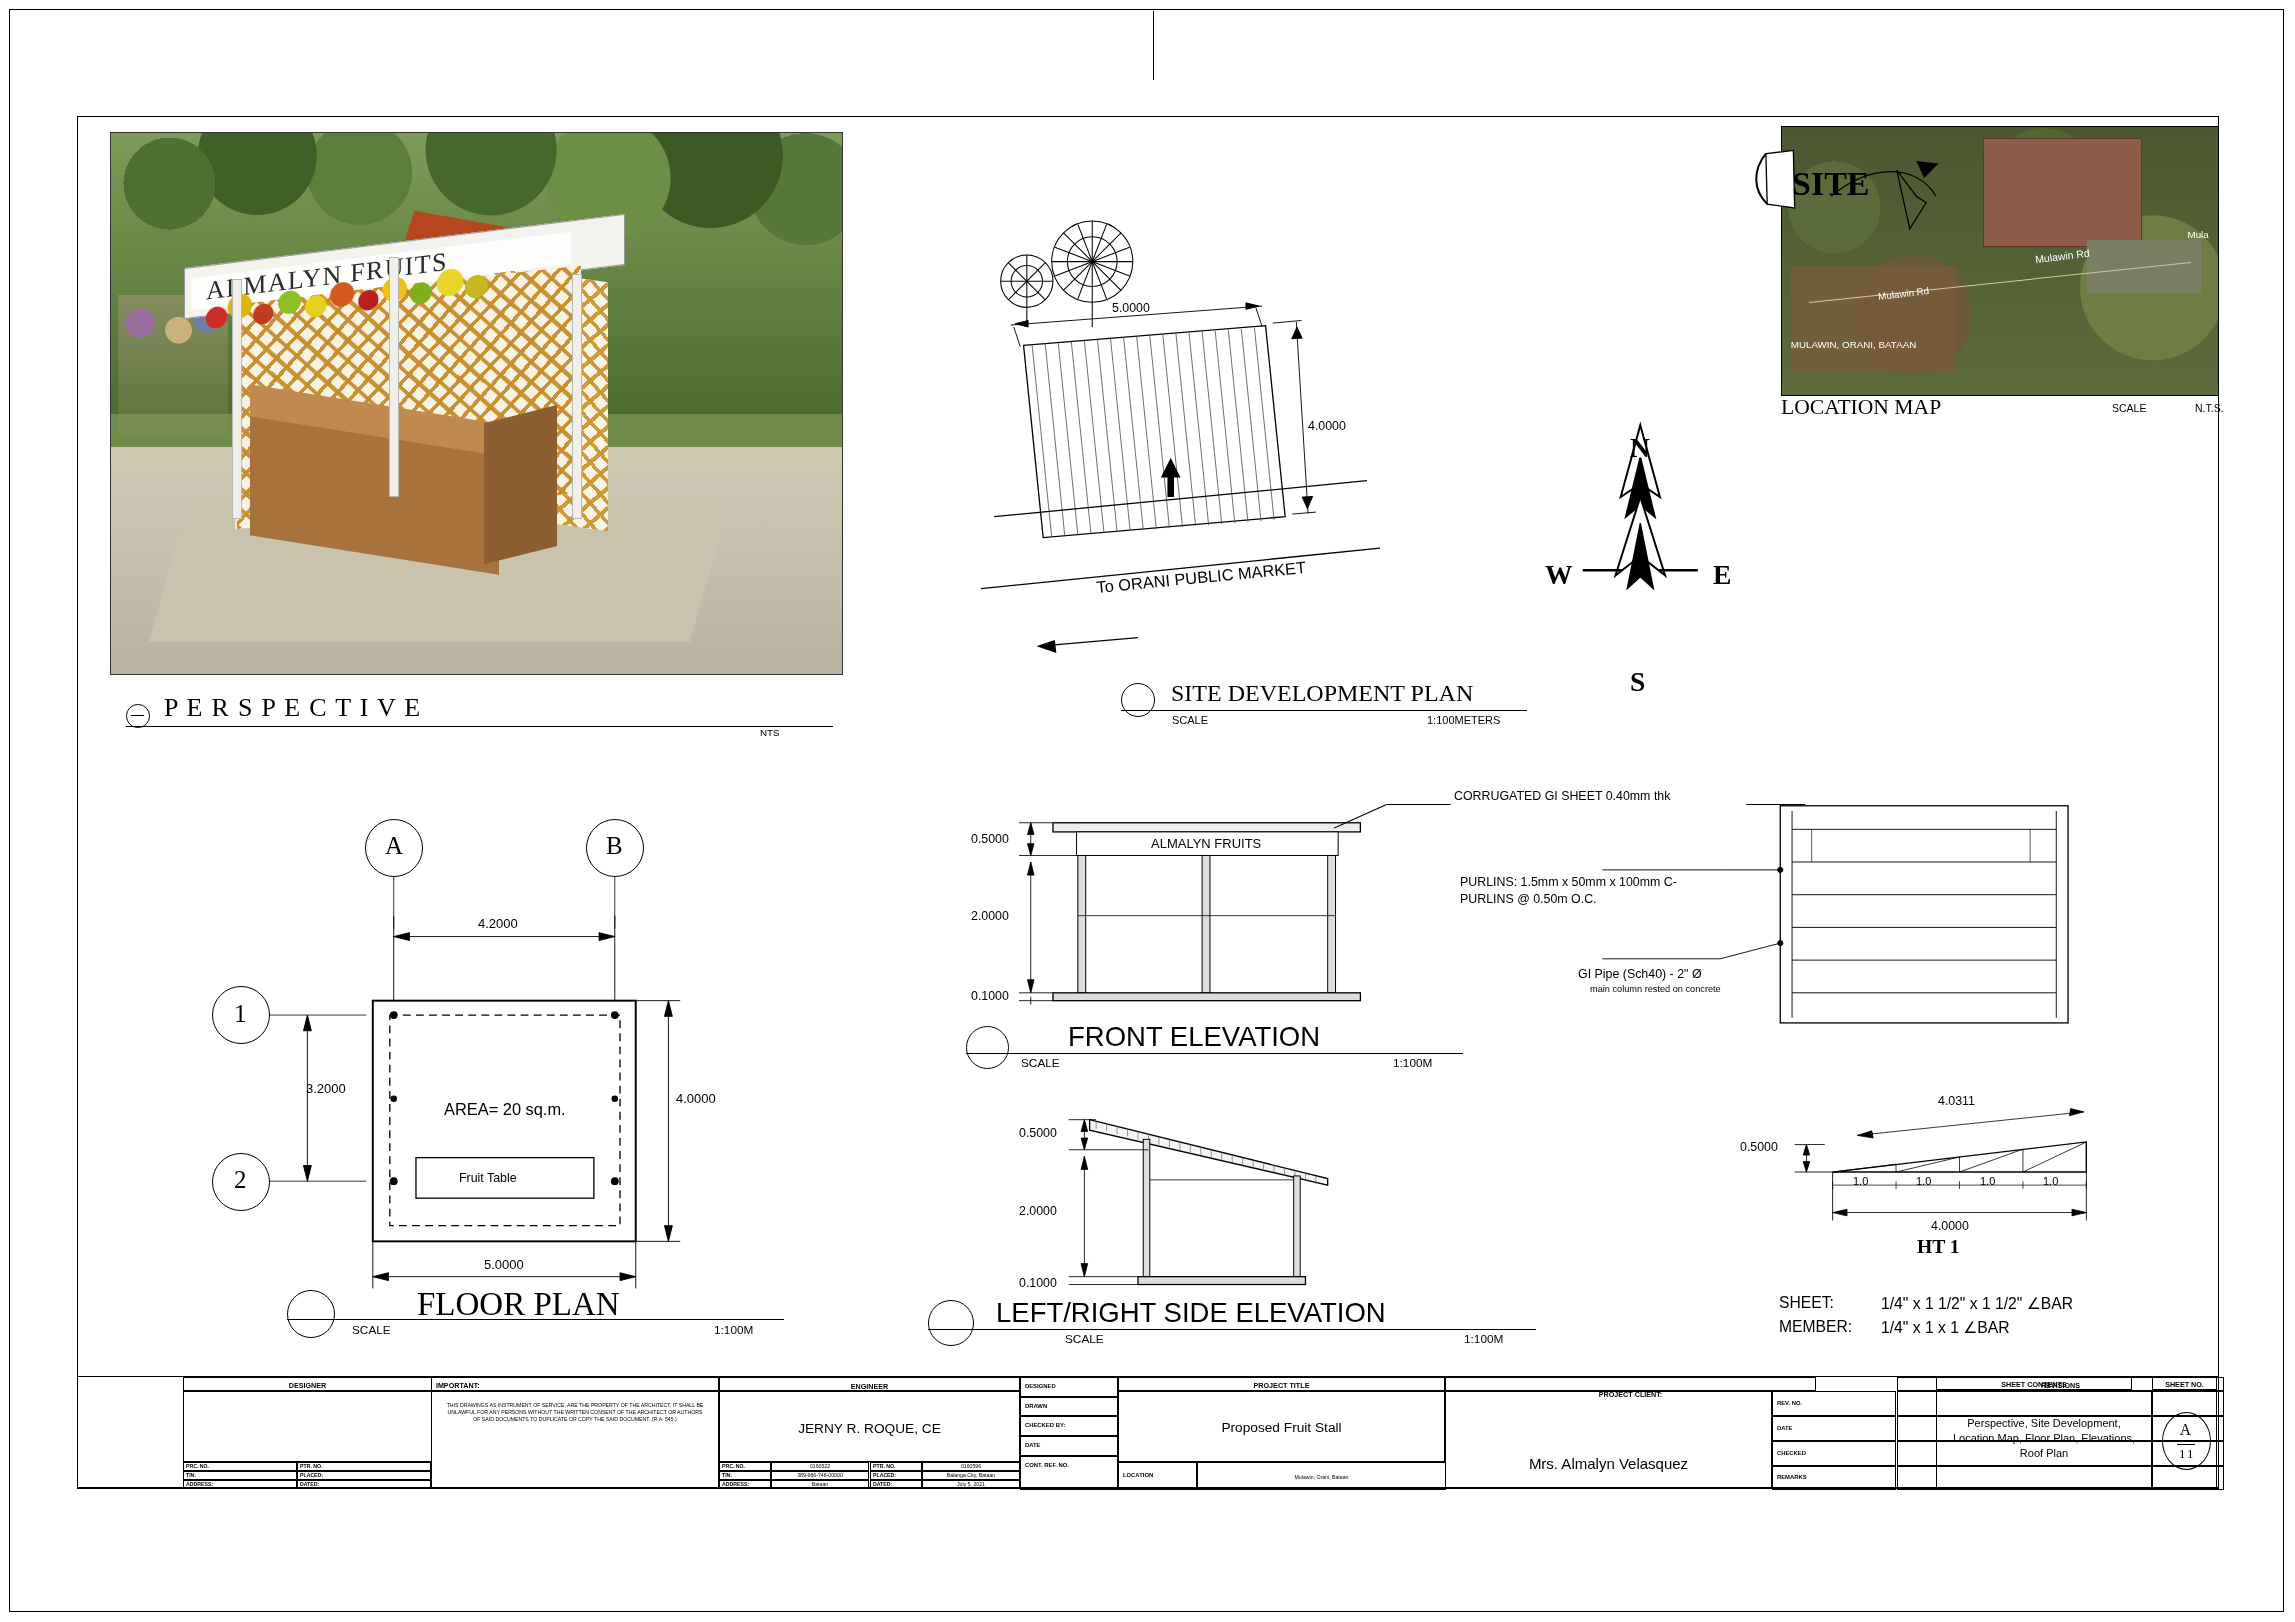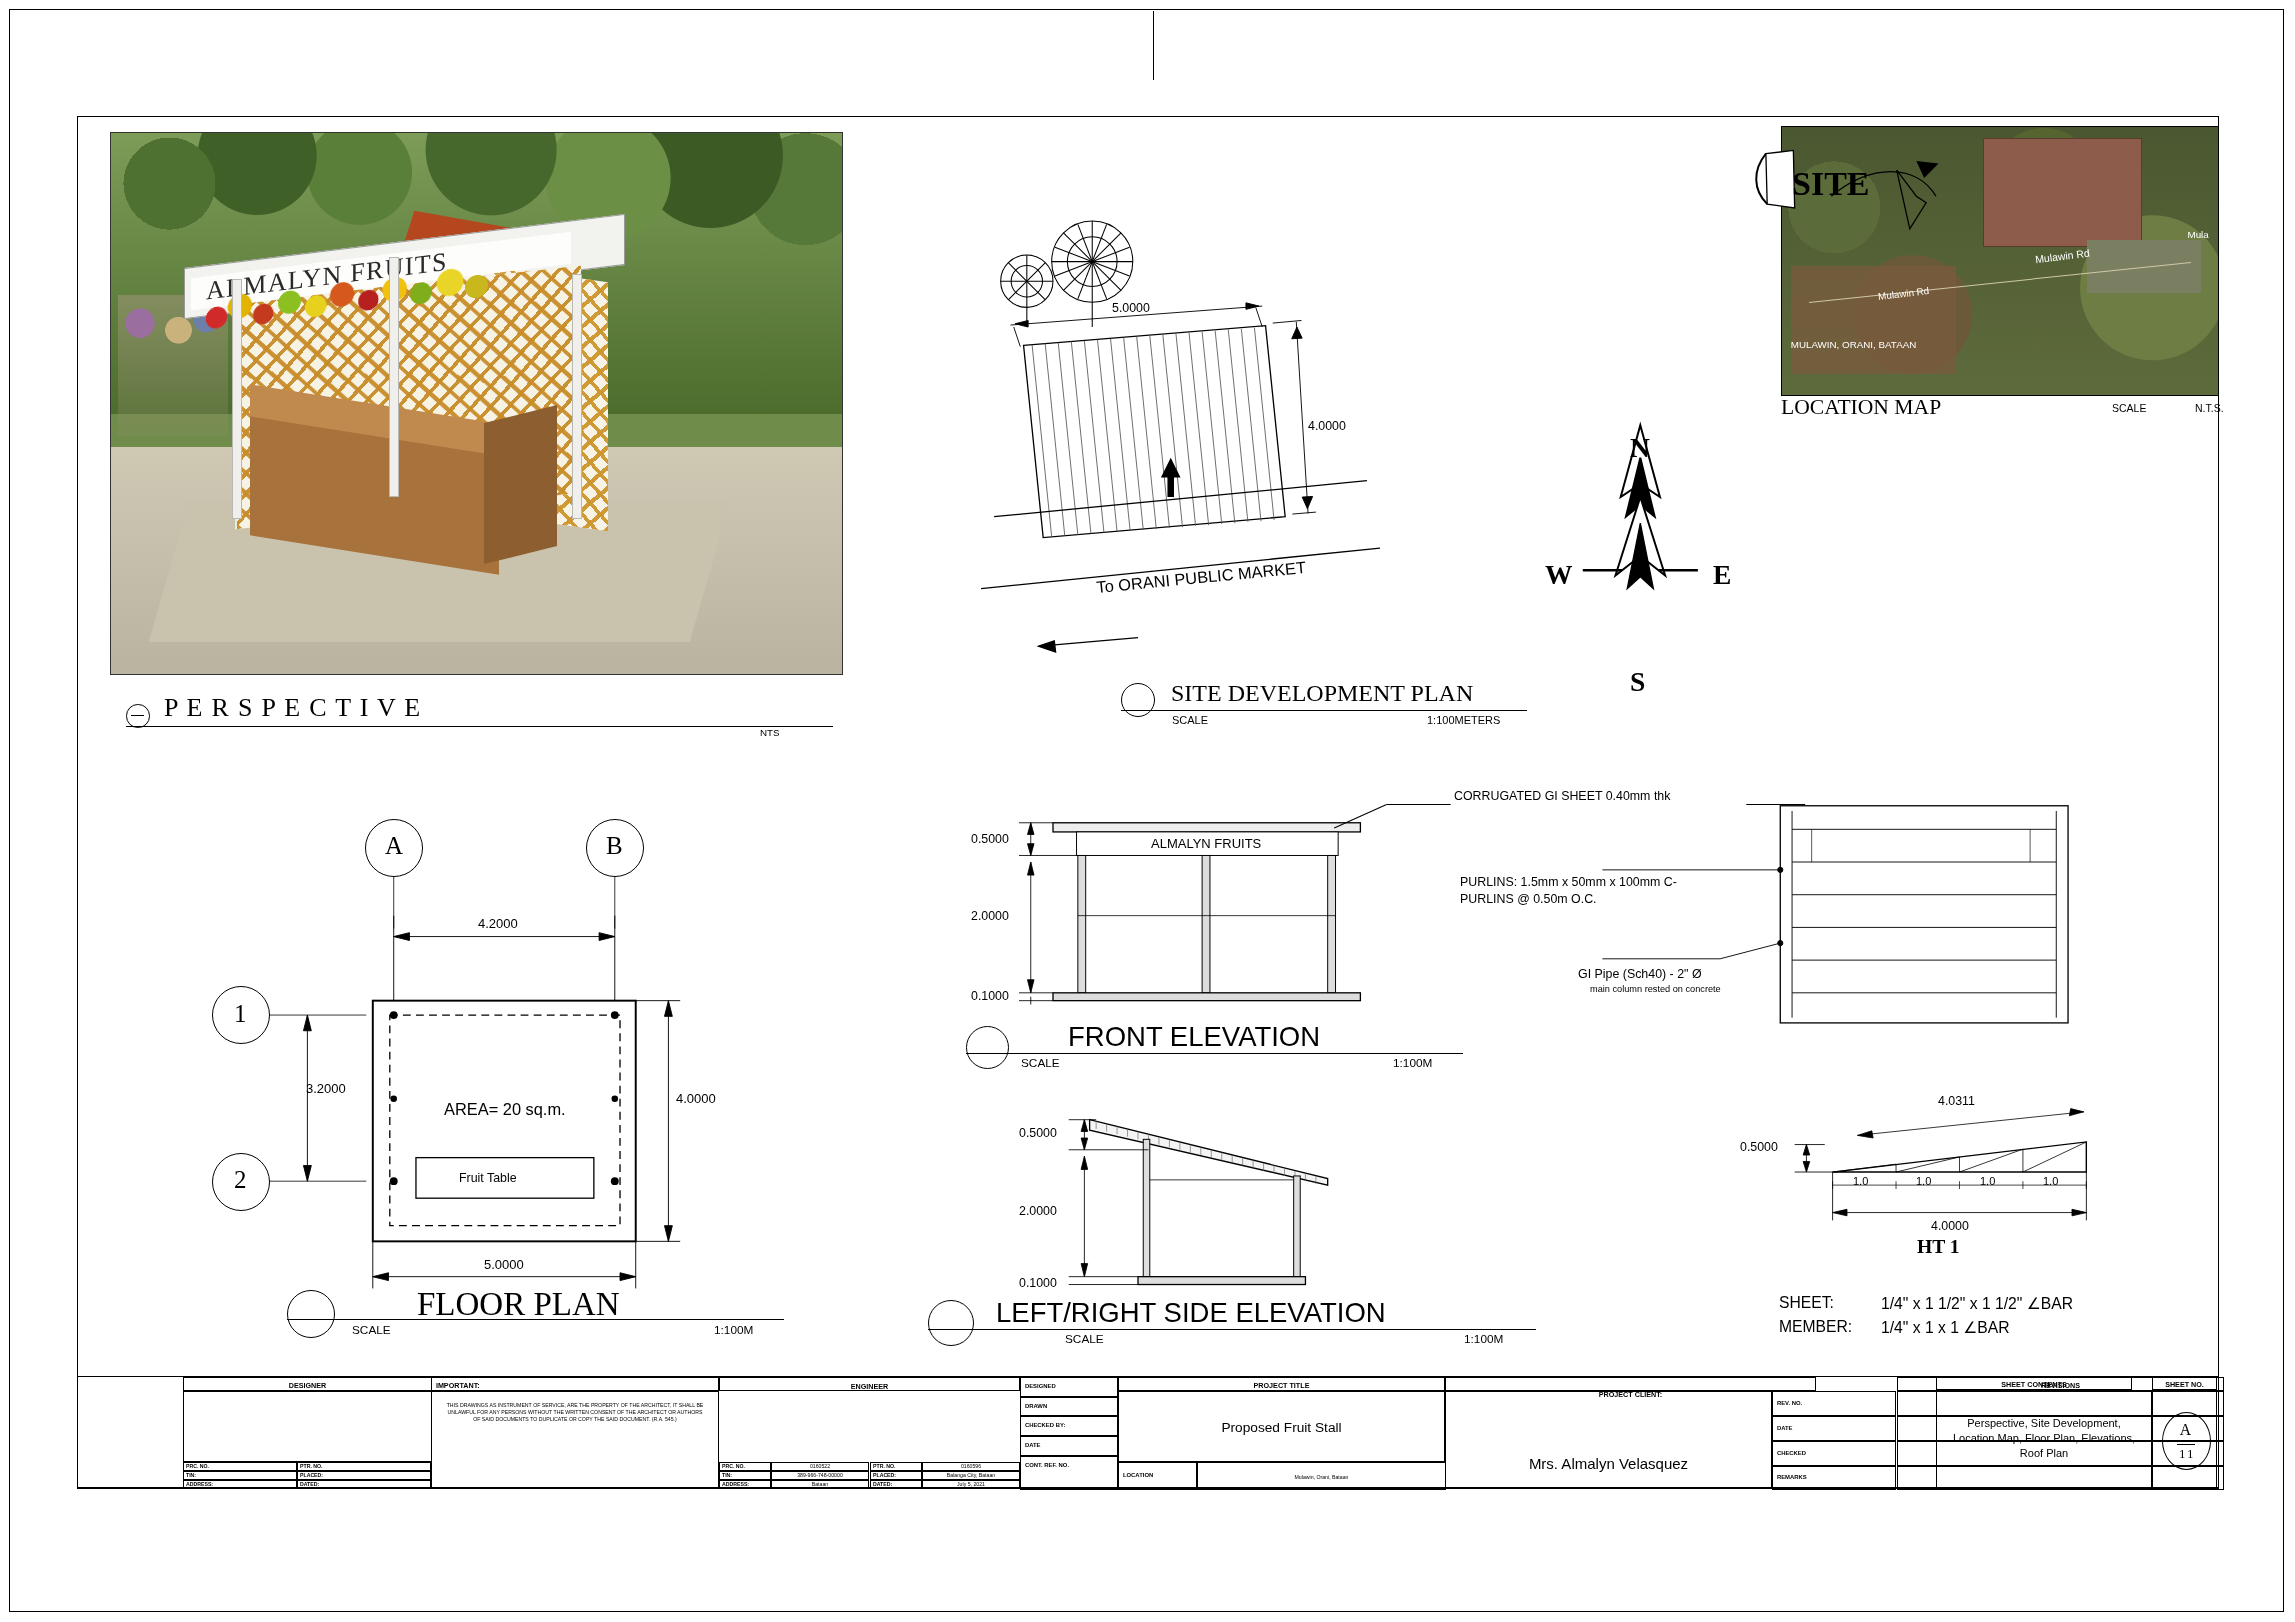--- a/index.html
+++ b/index.html
@@ -525,20 +525,23 @@
     <div class="tb-cell tiny2" style="left:219px;top:85px;width:134px;height:9.2px;font-weight:bold;padding-left:2px;">PTR.  NO.</div>
     <div class="tb-cell tiny2" style="left:105px;top:94px;width:114px;height:9.2px;font-weight:bold;padding-left:2px;">TIN:</div>
     <div class="tb-cell tiny2" style="left:219px;top:94px;width:134px;height:9.2px;font-weight:bold;padding-left:2px;">PLACED:</div>
     <div class="tb-cell tiny2" style="left:105px;top:103px;width:114px;height:9.2px;font-weight:bold;padding-left:2px;">ADDRESS:</div>
     <div class="tb-cell tiny2" style="left:219px;top:103px;width:134px;height:9.2px;font-weight:bold;padding-left:2px;">DATED:</div>
 
     <div class="tb-cell tb-hd" style="left:353px;top:0;width:288px;height:14.4px;padding-top:2.6px;text-align:left;padding-left:3.9px;">IMPORTANT:</div>
     <div class="tb-cell tiny2" style="left:353px;top:14.4px;width:288px;height:98px;padding:9.2px 11.8px;text-align:center;line-height:1.35;">THIS DRAWINGS AS INSTRUMENT OF SERVICE, ARE THE PROPERTY OF THE ARCHITECT, IT SHALL BE UNLAWFUL FOR ANY PERSONS WITHOUT THE WRITTEN CONSENT OF THE ARCHITECT OR AUTHORS OF SAID DOCUMENTS TO DUPLICATE OR COPY THE SAID DOCUMENT. (R.A. 545.)</div>
 
     <div class="tb-cell tb-hd" style="left:641px;top:0;width:301px;height:14.4px;padding-top:4px;">ENGINEER</div>
+    <div class="tb-cell" style="left:641px;top:14.4px;width:301px;height:71px;">
+      <div style="text-align:center;font-size:13.7px;margin-top:29px;">JERNY R. ROQUE, CE</div>
+    </div>
     <div class="tb-cell tiny2" style="left:641px;top:85px;width:52px;height:9.2px;font-weight:bold;padding-left:2px;">PRC.  NO.</div>
     <div class="tb-cell tiny2" style="left:693px;top:85px;width:98px;height:9.2px;text-align:center;">0160522</div>
     <div class="tb-cell tiny2" style="left:792px;top:85px;width:52px;height:9.2px;font-weight:bold;padding-left:2px;">PTR.  NO.</div>
     <div class="tb-cell tiny2" style="left:844px;top:85px;width:98px;height:9.2px;text-align:center;">0160596</div>
     <div class="tb-cell tiny2" style="left:641px;top:94px;width:52px;height:9.2px;font-weight:bold;padding-left:2px;">TIN:</div>
     <div class="tb-cell tiny2" style="left:693px;top:94px;width:98px;height:9.2px;text-align:center;">389-966-748-00000</div>
     <div class="tb-cell tiny2" style="left:792px;top:94px;width:52px;height:9.2px;font-weight:bold;padding-left:2px;">PLACED:</div>
     <div class="tb-cell tiny2" style="left:844px;top:94px;width:98px;height:9.2px;text-align:center;">Balanga City, Bataan</div>
     <div class="tb-cell tiny2" style="left:641px;top:103px;width:52px;height:9.2px;font-weight:bold;padding-left:2px;">ADDRESS:</div>
     <div class="tb-cell tiny2" style="left:693px;top:103px;width:98px;height:9.2px;text-align:center;">Bataan</div>

